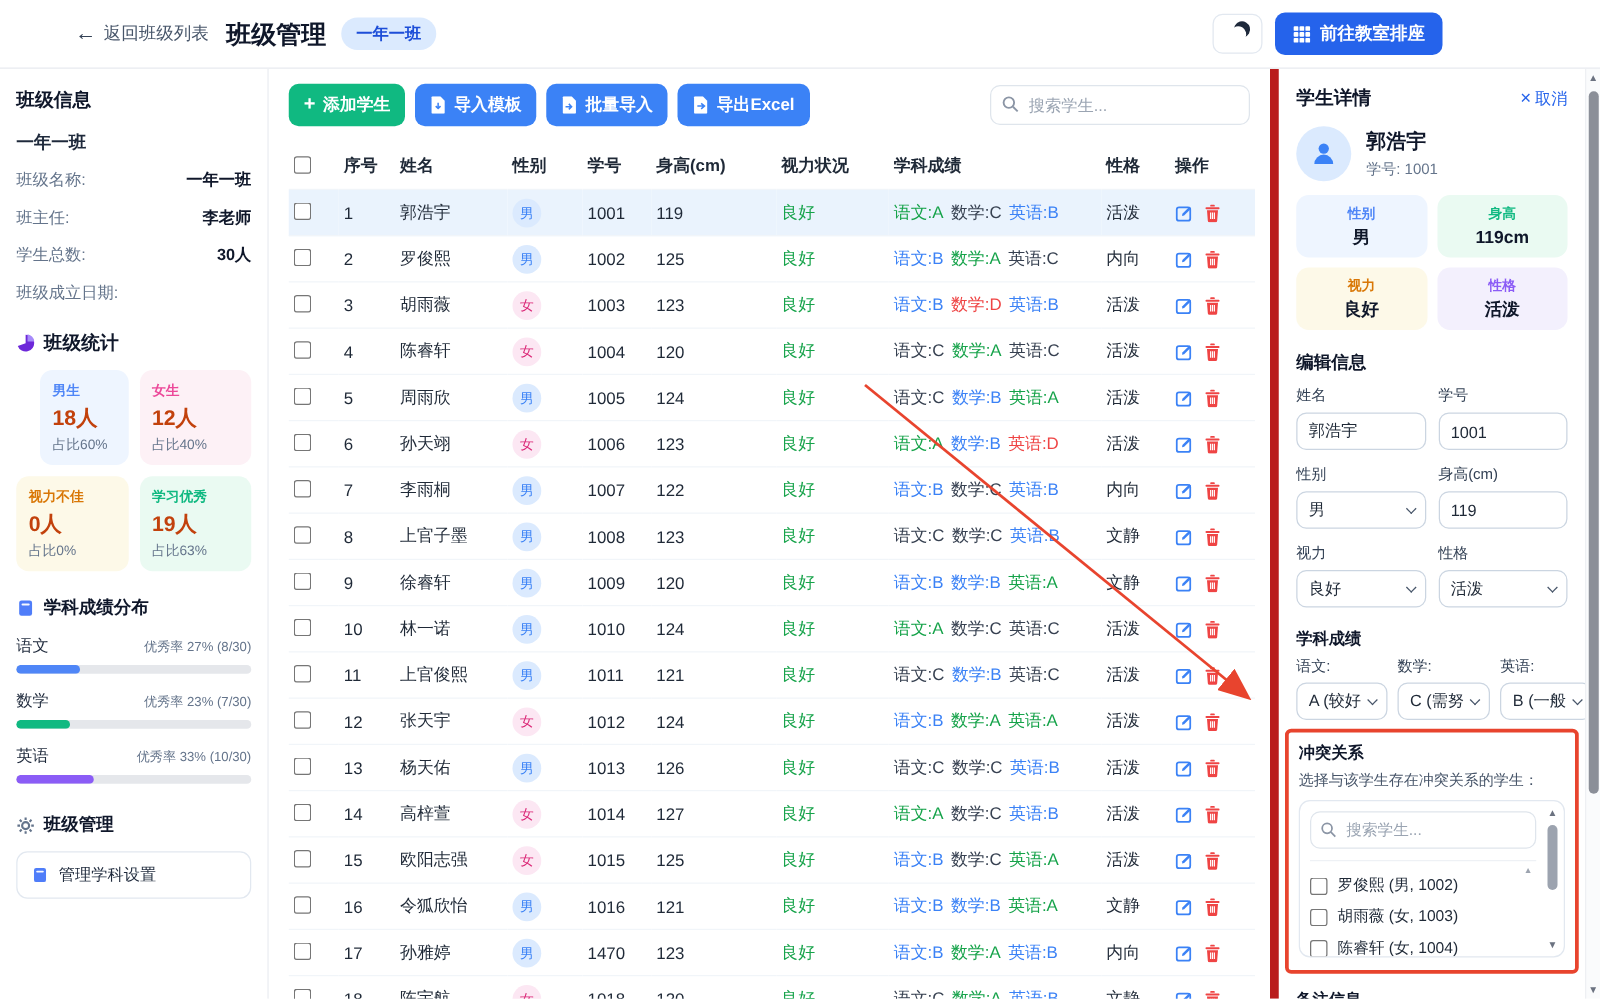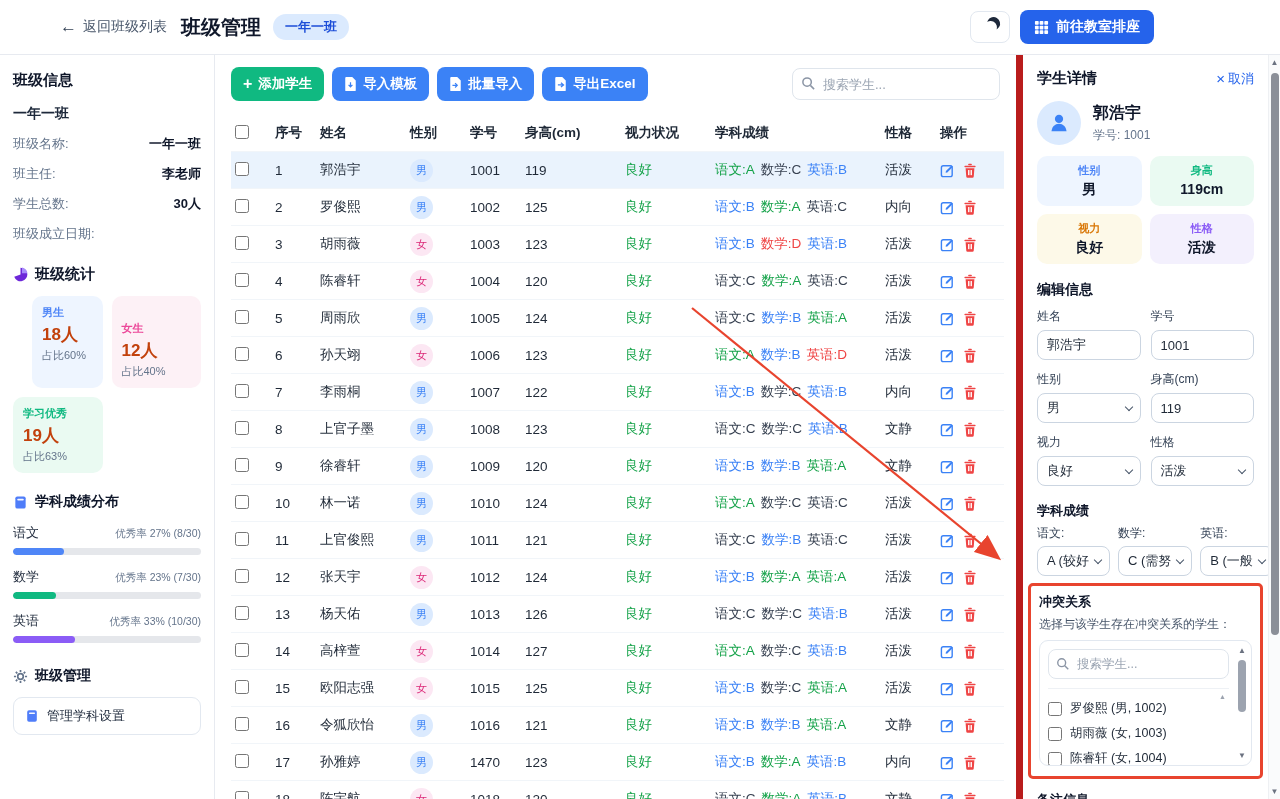--- a/index.html
+++ b/index.html
@@ -187,25 +187,30 @@
         <span>班级统计</span>
       </div>
       <div class="stat-grid" id="stat-grid">
   <div class="stat-card" style="background: rgb(238, 245, 255); margin-left: 19px;">
     <div class="lb" style="color: rgb(79, 134, 247);">男生</div>
     <div class="val">18人</div>
     <div class="sub">占比60%</div>
   </div>
 
   <div class="stat-card" style="background: rgb(253, 241, 246);">
-    <div class="lb" style="color: rgb(236, 72, 153); margin-top: 16px;">女生</div>
+    <div class="lb" style="color: rgb(236, 72, 153);">女生</div>
     <div class="val">12人</div>
     <div class="sub">占比40%</div>
   </div>
 
+  <div class="stat-card" style="background: rgb(253, 249, 232);">
+    <div class="lb" style="color: rgb(217, 119, 6);">视力不佳</div>
+    <div class="val">0人</div>
+    <div class="sub">占比0%</div>
+  </div>
 
   <div class="stat-card" style="background: rgb(234, 250, 242);">
     <div class="lb" style="color: rgb(16, 185, 129);">学习优秀</div>
     <div class="val">19人</div>
     <div class="sub">占比63%</div>
   </div>
 </div>
 
       <div class="sec-title dist-head">
         <svg width="15" height="15" viewBox="0 0 16 16">

